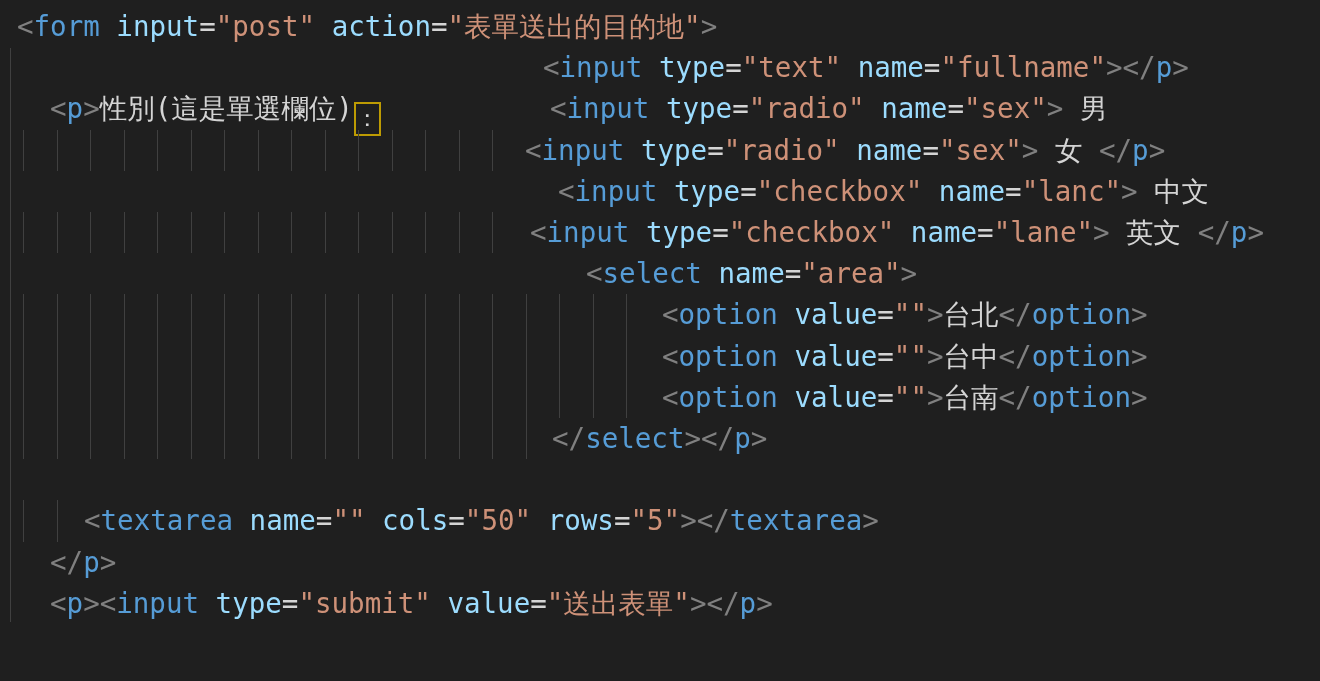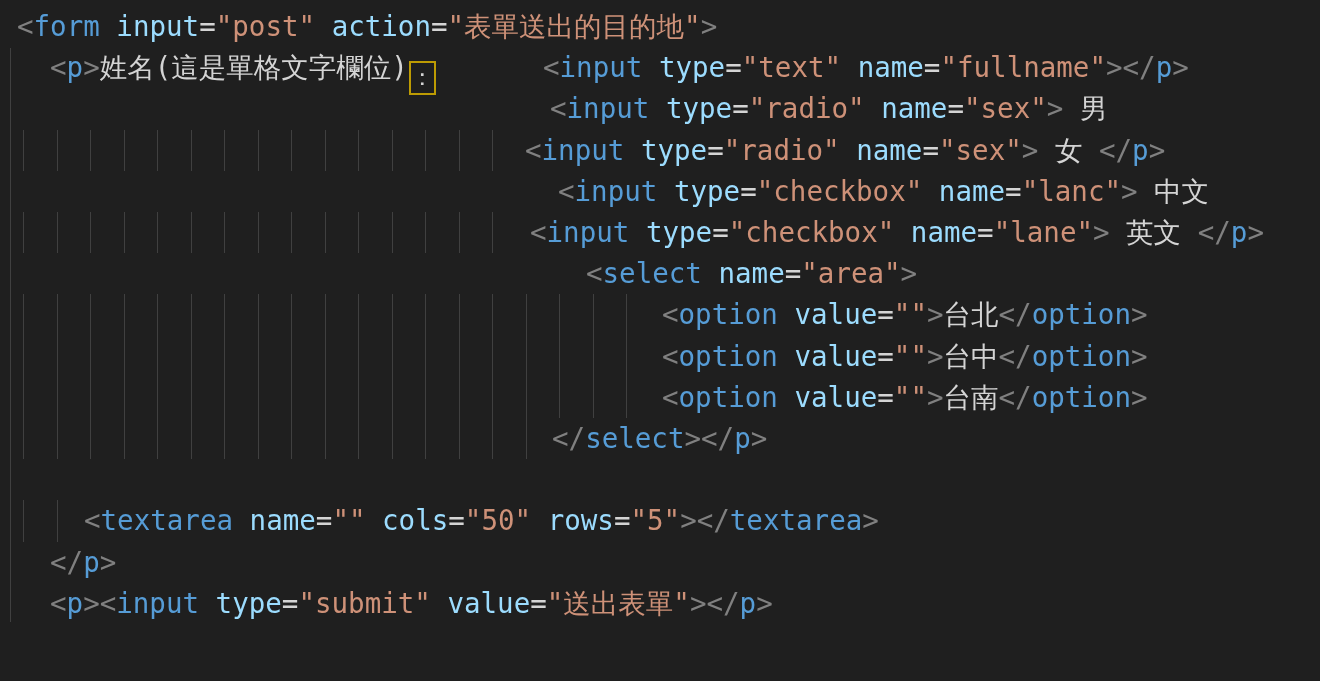--- a/index.html
+++ b/index.html
@@ -32,24 +32,24 @@
 </style>
 </head>
 <body>
 
 <div class="editor" id="code-area">
     <div class="left-guide" style="left: 10px; top: 48px; height: 574px;"></div>
     <div class="code-line" style="top: 6px;">
       <span class="seg" style="left: 17px;"><span class="tk-p">&lt;</span><span class="tk-tag">form</span><span class="tk-fg"> </span><span class="tk-attr">input</span><span class="tk-eq">=</span><span class="tk-str">"post"</span><span class="tk-fg"> </span><span class="tk-attr">action</span><span class="tk-eq">=</span><span class="tk-str">"表單送出的目的地"</span><span class="tk-p">&gt;</span></span>
     </div>
     <div class="code-line" style="top: 47.2px;">
-      <span class="seg" style="left: 50px;"><span class="tk-p">&lt;</span><span class="tk-tag">p</span><span class="tk-p">&gt;</span><span class="tk-fg">姓名(這是單格文字欄位)</span><span class="ubox">：</span></span>
       <span class="seg" style="left: 543px;"><span class="tk-p">&lt;</span><span class="tk-tag">input</span><span class="tk-fg"> </span><span class="tk-attr">type</span><span class="tk-eq">=</span><span class="tk-str">"text"</span><span class="tk-fg"> </span><span class="tk-attr">name</span><span class="tk-eq">=</span><span class="tk-str">"fullname"</span><span class="tk-p">&gt;&lt;/</span><span class="tk-tag">p</span><span class="tk-p">&gt;</span></span>
     </div>
     <div class="code-line" style="top: 88.4px;">
+      <span class="seg" style="left: 50px;"><span class="tk-p">&lt;</span><span class="tk-tag">p</span><span class="tk-p">&gt;</span><span class="tk-fg">性別(這是單選欄位)</span><span class="ubox">：</span></span>
       <span class="seg" style="left: 550px;"><span class="tk-p">&lt;</span><span class="tk-tag">input</span><span class="tk-fg"> </span><span class="tk-attr">type</span><span class="tk-eq">=</span><span class="tk-str">"radio"</span><span class="tk-fg"> </span><span class="tk-attr">name</span><span class="tk-eq">=</span><span class="tk-str">"sex"</span><span class="tk-p">&gt;</span><span class="tk-fg"> 男</span></span>
     </div>
     <div class="code-line" style="top: 129.6px;">
       <div class="guide" style="left: 23px;"></div>
       <div class="guide" style="left: 56.5px;"></div>
       <div class="guide" style="left: 90px;"></div>
       <div class="guide" style="left: 123.5px;"></div>
       <div class="guide" style="left: 157px;"></div>
       <div class="guide" style="left: 190.5px;"></div>
       <div class="guide" style="left: 224px;"></div>

